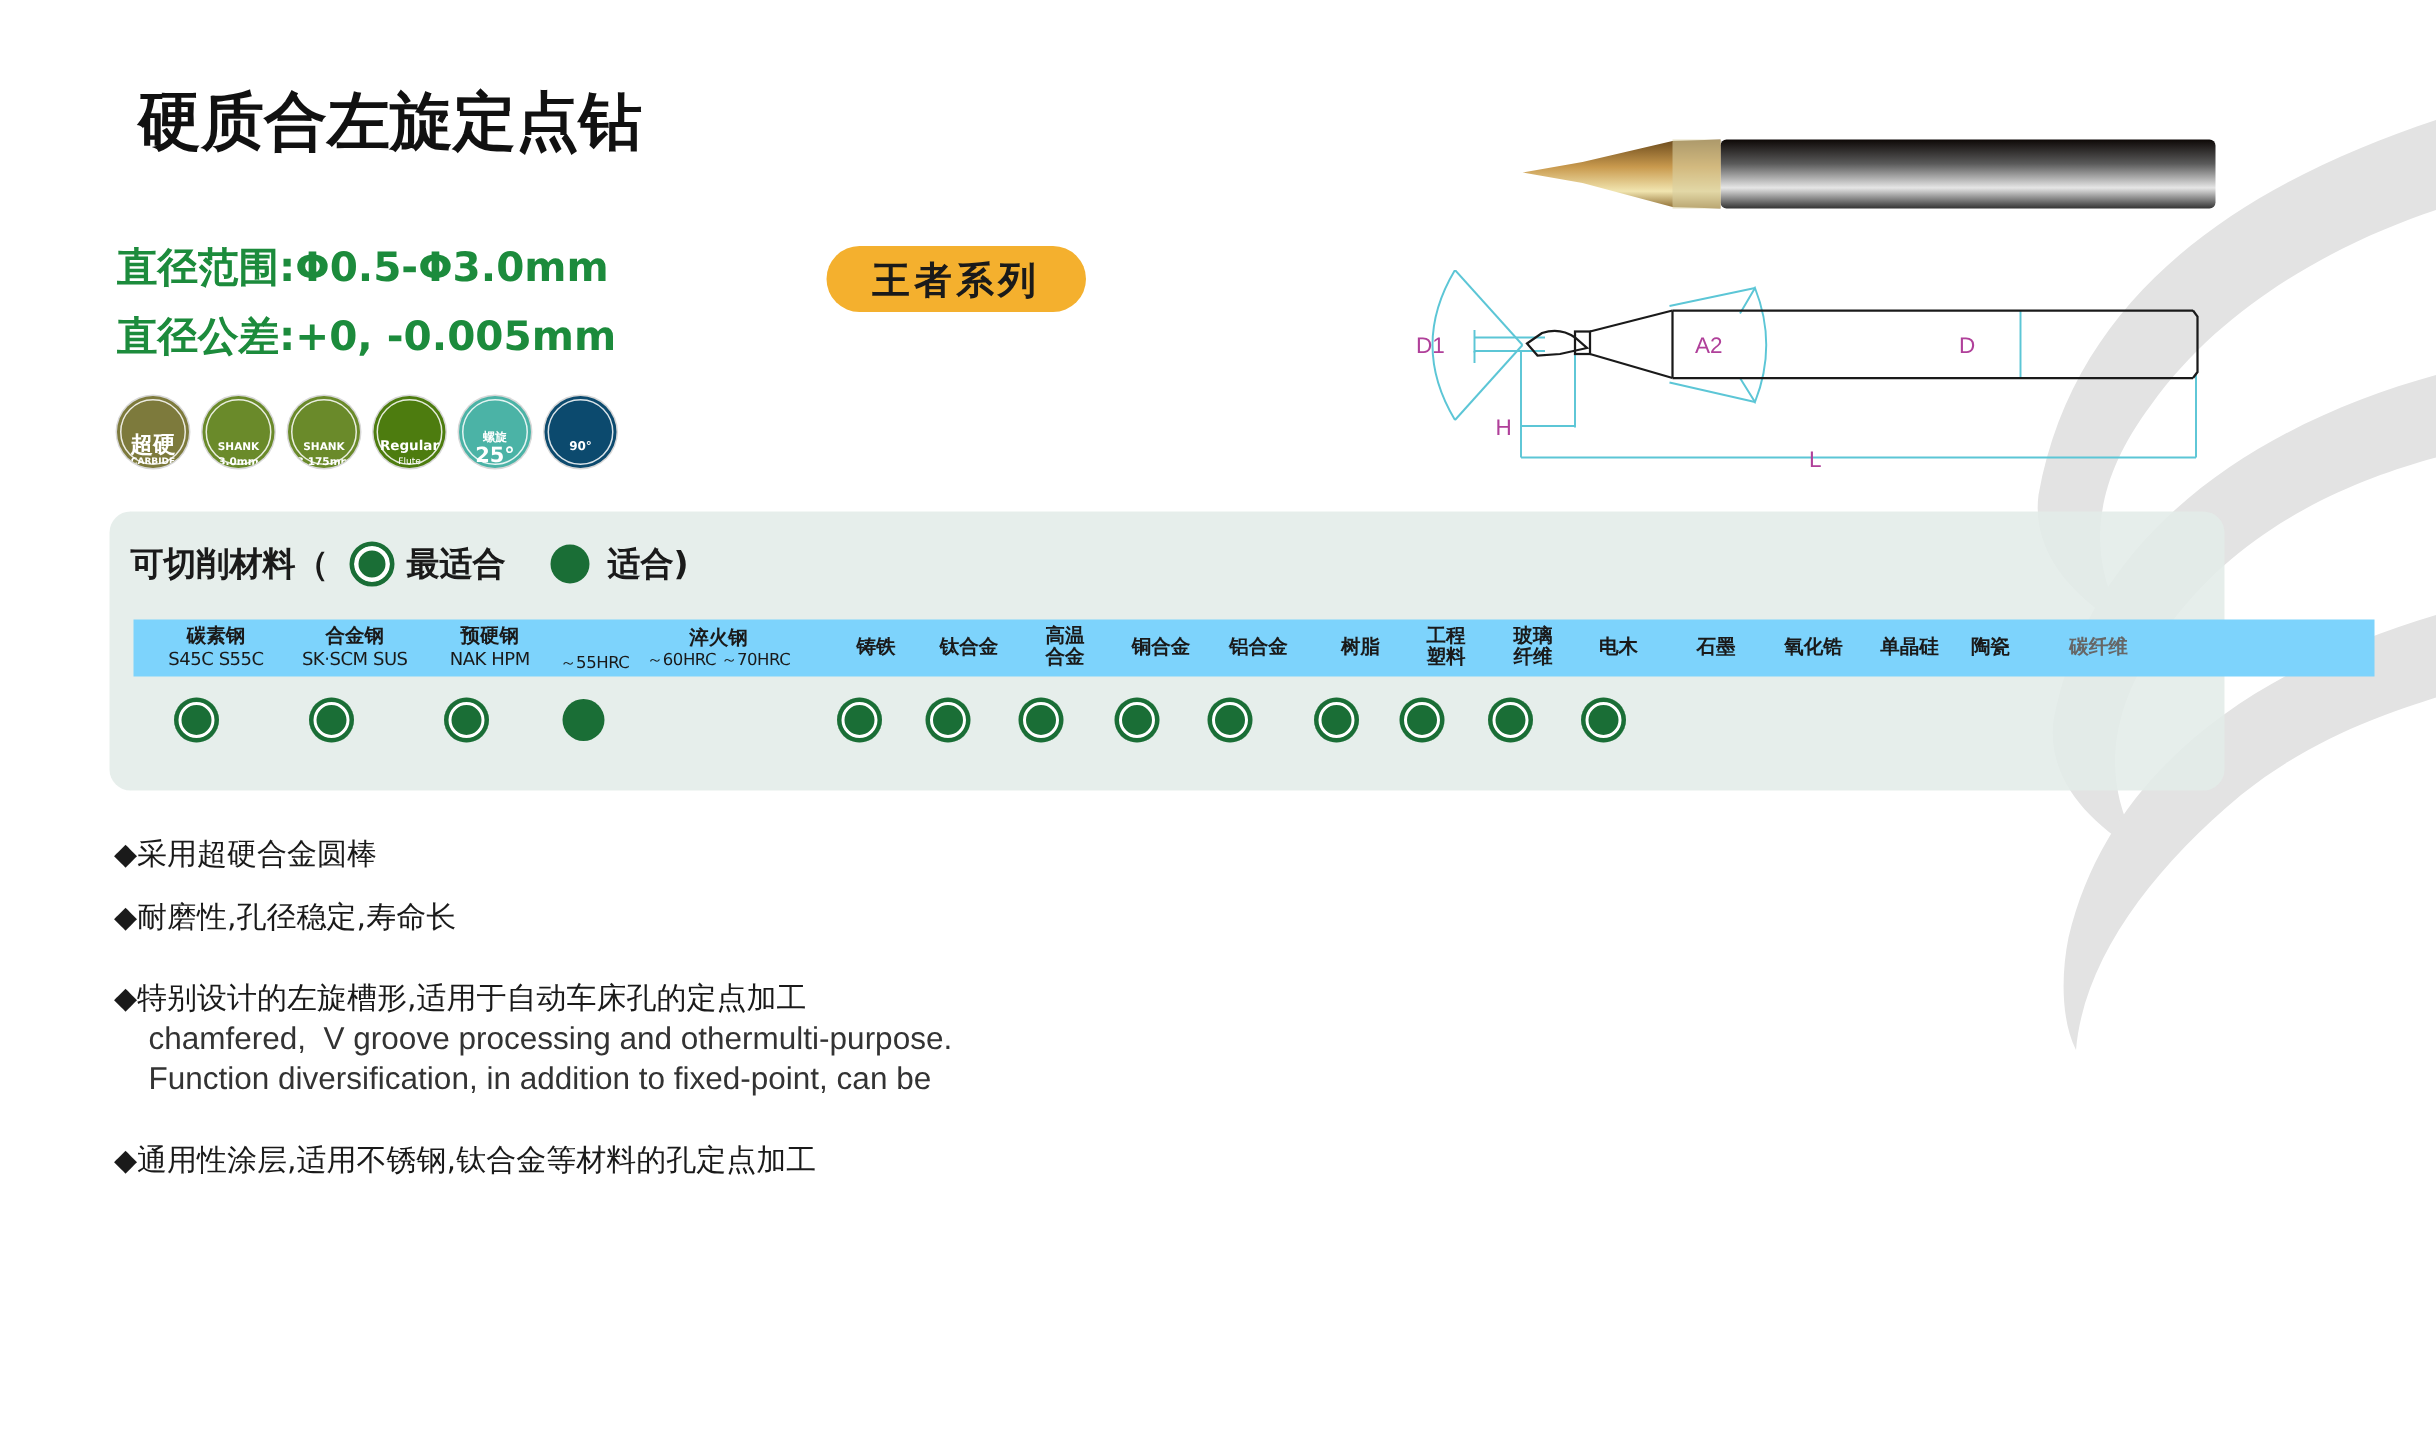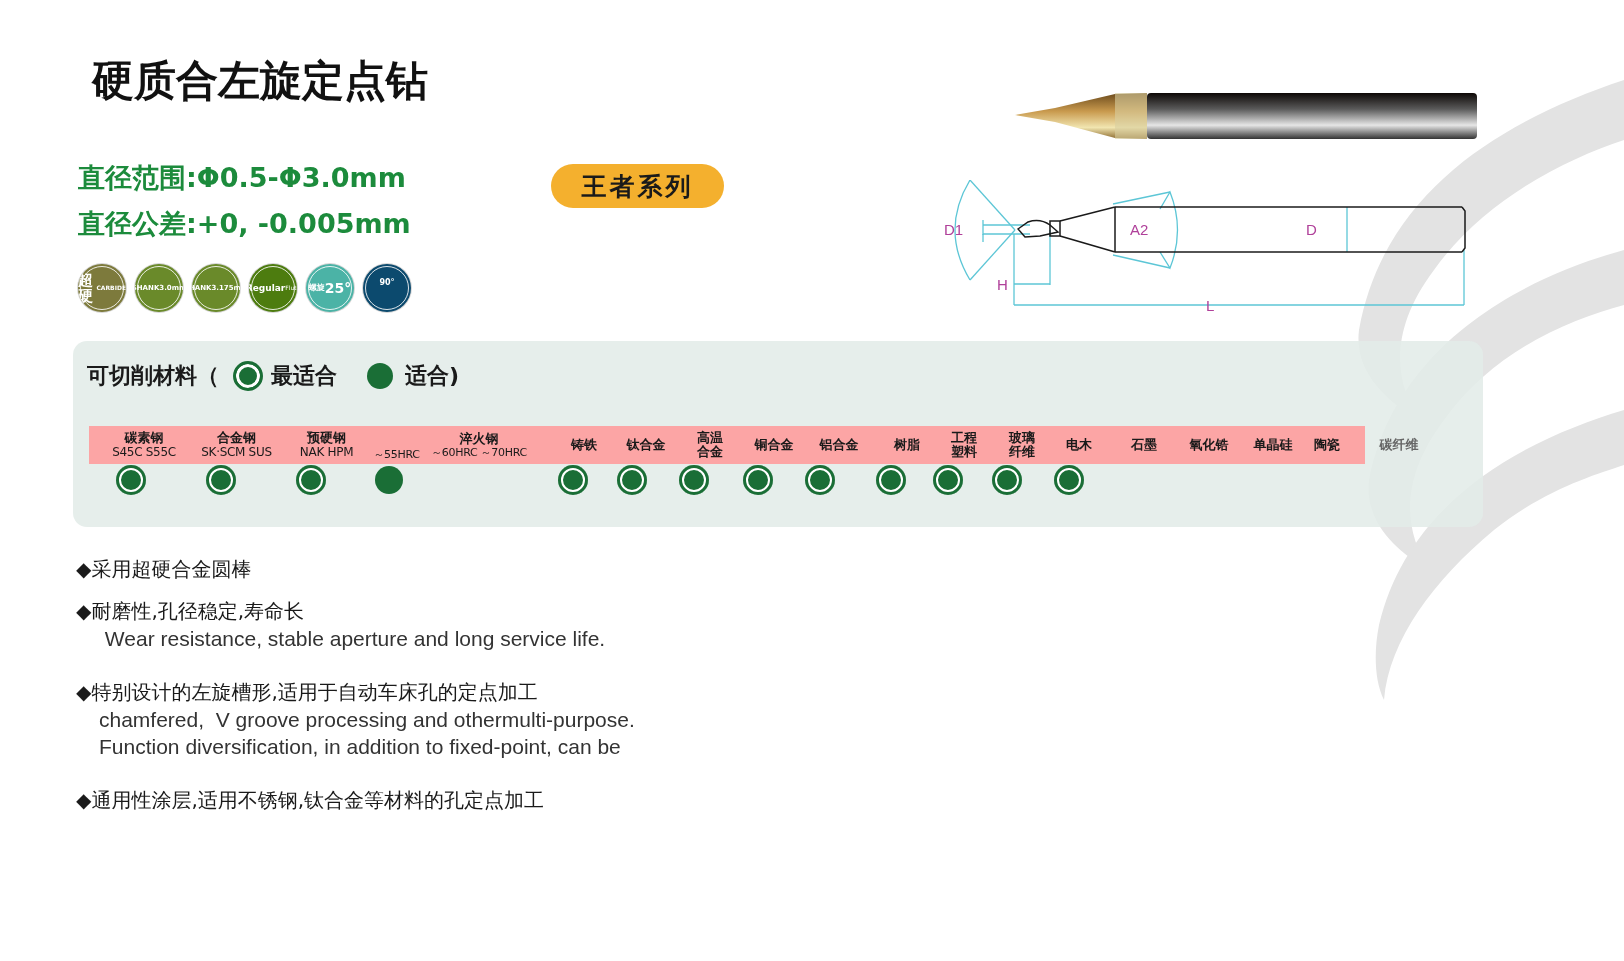--- a/index.html
+++ b/index.html
@@ -15,42 +15,42 @@
     .model-name { font-family: "DejaVu Sans", sans-serif; font-weight: 700; font-size: 42px; line-height: 46px; color: #111; margin-left: 14px; margin-bottom: 2px; }
 
     .spec { position: absolute; left: 78px; font-family: "DejaVu Sans", sans-serif; font-weight: 700; font-size: 27px; color: #1c8b3c; z-index: 2; letter-spacing: 0; }
     .spec.range { top: 160px; }
     .spec.tol { top: 206px; }
 
     .series-badge { position: absolute; left: 551px; top: 164px; width: 173px; height: 44px; border-radius: 22px; background: #f4b02e; display: flex; align-items: center; justify-content: center; font-weight: 700; font-size: 25px; color: #1a1a1a; letter-spacing: 3px; z-index: 2; }
 
     
     .badges { position: absolute; left: 78px; top: 264px; display: flex; gap: 9px; z-index: 2; }
-    .badge { width: 48px; height: 48px; border-radius: 50%; position: relative; display: flex; flex-direction: row; align-items: center; justify-content: center; color: #fff; overflow: hidden; box-shadow: 0 0 0 1px #d8d8d8; }
+    .badge { width: 48px; height: 48px; border-radius: 50%; position: relative; display: flex; flex-direction: column; align-items: center; justify-content: flex-end; color: #fff; overflow: hidden; box-shadow: 0 0 0 1px #d8d8d8; }
     .badge::after { content: ""; position: absolute; inset: 2px; border-radius: 50%; border: 1.5px solid rgba(255,255,255,0.85); }
     .badge .big { font-size: 15px; font-weight: 700; line-height: 16px; }
     .badge .small { font-size: 6px; line-height: 8px; font-weight: 700; }
     .badge .mid { font-size: 9px; font-weight: 700; line-height: 11px; }
     .b-carbide { background: #7d7a3c; }
     .b-shank { background: #6a8a2a; }
     .b-regular { background: #4d7c0f; }
     .b-helix { background: #4bb3a6; }
     .b-angle { background: #0c4a6e; }
 
     
     .tool-photo { position: absolute; left: 1015px; top: 90px; width: 465px; height: 52px; z-index: 2; }
     .tool-drawing { position: absolute; left: 930px; top: 180px; width: 560px; height: 150px; z-index: 2; }
 
     
     .panel { position: absolute; left: 73px; top: 341px; width: 1410px; height: 186px; background: rgba(226, 236, 232, 0.88); border-radius: 14px; z-index: 1; }
     .panel-title { position: absolute; left: 14px; top: 20px; display: flex; align-items: center; font-weight: 700; font-size: 22px; color: #1a1a1a; }
     .legend-ring { width: 30px; height: 30px; border-radius: 50%; background: #1a6e36; border: 3px solid #1a6e36; box-shadow: inset 0 0 0 3px #ffffff; margin: 0 8px 0 14px; }
     .legend-dot { width: 26px; height: 26px; border-radius: 50%; background: #1a6e36; margin: 0 12px 0 30px; }
 
-    .mat-header { position: absolute; left: 16px; top: 85px; width: 1276px; height: 38px; background: #fca5a5; }
+    .mat-header { position: absolute; left: 16px; top: 72px; width: 1494px; height: 38px; background: #7dd3fc; }
     .mat-col { position: absolute; top: 0; height: 38px; display: flex; flex-direction: column; align-items: center; justify-content: center; text-align: center; font-weight: 700; font-size: 13px; line-height: 14px; color: #1a1a1a; }
     .mat-col .sub { font-weight: 400; font-size: 12px; line-height: 14px; letter-spacing: -0.3px; }
     .mat-col .sub-sm { font-weight: 400; font-size: 11px; line-height: 13px; letter-spacing: -0.3px; white-space: nowrap; }
     .mat-col.faded { color: #666; }
 
     .dot { position: absolute; top: 124px; width: 30px; height: 30px; border-radius: 50%; background: #1a6e36; }
     .dot.best { box-shadow: inset 0 0 0 3px #1a6e36, inset 0 0 0 5px #ffffff; }
 
     
     .features { position: absolute; left: 76px; top: 555px; z-index: 2; width: 640px; }
@@ -259,21 +259,20 @@
     <div class="feat-cn">
         <span class="diamond">◆</span>
         <span>采用超硬合金圆棒</span>
       </div>
   </div>
   <div class="feat f2">
     <div class="feat-cn">
         <span class="diamond">◆</span>
         <span>耐磨性,孔径稳定,寿命长</span>
       </div>
-    <div class="feat-en" style="white-space:pre;"> Wear resistance, stable aperture and long service life.</div>
   </div>
   <div class="feat f2">
     <div class="feat-cn">
         <span class="diamond">◆</span>
         <span>特别设计的左旋槽形,适用于自动车床孔的定点加工</span>
       </div>
     <div class="feat-en" style="white-space:pre;">chamfered,  V groove processing and othermulti-purpose.</div>
     <div class="feat-en">Function diversification, in addition to fixed-point, can be</div>
   </div>
   <div class="feat">

